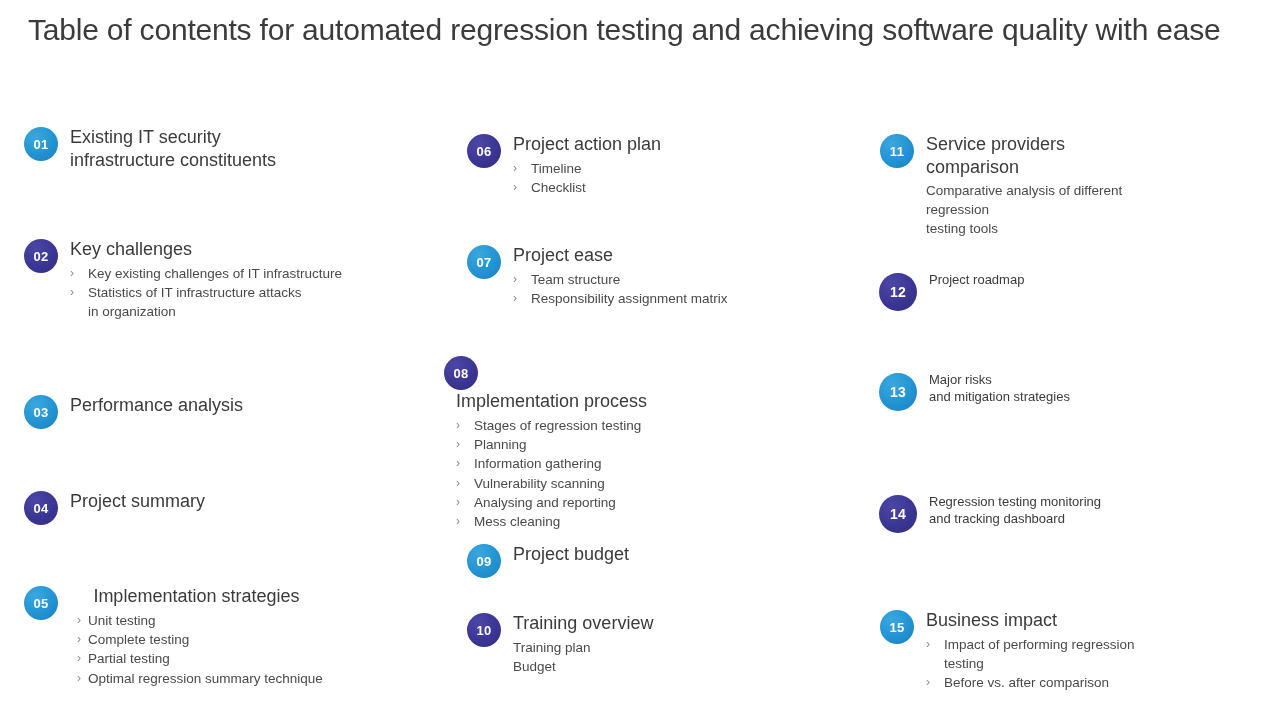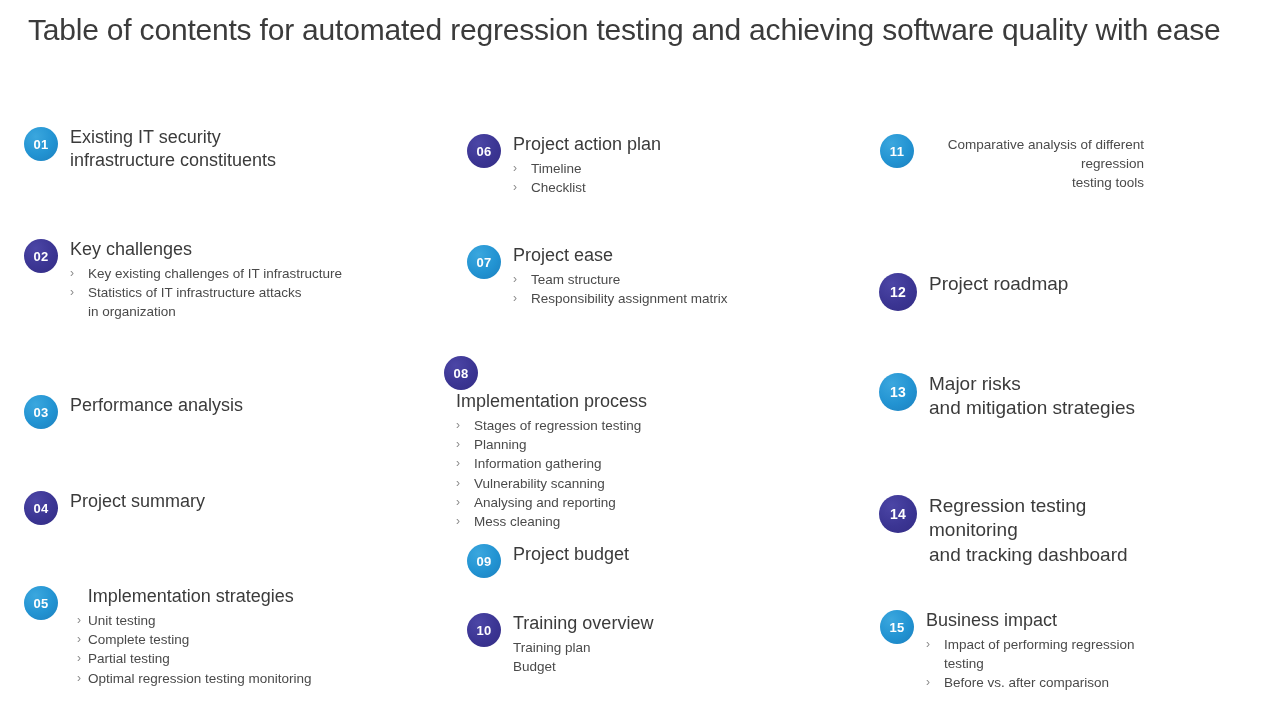--- a/index.html
+++ b/index.html
@@ -81,21 +81,21 @@
   }
 
   .item-title {
     font-size: 18px;
     font-weight: normal;
     color: #3b3b3b;
     line-height: 1.28;
     white-space: pre-line;
   }
   .item-title.lg {
-    font-size: 19px;
+    font-size: 13px;
   }
 
   .sub-list {
     list-style: none;
     margin: 3px 0 0 0;
     padding: 0;
   }
   .sub-list li {
     font-size: 13.5px;
     color: #4a4a4a;
@@ -115,21 +115,20 @@
     display: block;
     padding-left: 0;
   }
 
   .desc {
     font-size: 13.5px;
     color: #4a4a4a;
     line-height: 1.42;
     margin-top: 2px;
     white-space: pre-line;
-    text-align: right;
   }
 </style>
 </head>
 <body>
 
 <div class="slide-title">Table of contents  for automated regression testing and achieving software quality with ease</div>
 
 <div class="toc">
     <div class="toc-item" style="left: 24px; top: 126px;">
       <div class="badge blue">01</div>
@@ -162,21 +161,21 @@
       </div>
     </div>
     <div class="toc-item" style="left: 24px; top: 585px; text-align: center;">
       <div class="badge blue">05</div>
       <div class="body-col">
         <div class="item-title">Implementation strategies</div>
         <ul class="sub-list">
           <li><span class="chev">›</span><span>Unit testing</span></li>
           <li><span class="chev">›</span><span>Complete testing</span></li>
           <li><span class="chev">›</span><span>Partial testing</span></li>
-          <li><span class="chev">›</span><span>Optimal regression testing monitoring</span></li>
+          <li><span class="chev">›</span><span>Optimal regression summary technique</span></li>
         </ul>
       </div>
     </div>
     <div class="toc-item" style="left: 467px; top: 133px;">
       <div class="badge purple">06</div>
       <div class="body-col">
         <div class="item-title">Project action plan</div>
         <ul class="sub-list">
           <li><span class="chev">›</span><span>Timeline</span></li>
           <li><span class="chev">›</span><span>Checklist</span></li>
@@ -219,20 +218,21 @@
         <div class="item-title">Training overview</div>
         <ul class="sub-list plain">
           <li>Training plan</li>
           <li>Budget</li>
         </ul>
       </div>
     </div>
     <div class="toc-item" style="left: 880px; top: 133px;">
       <div class="badge blue">11</div>
       <div class="body-col">
+        <div class="item-title">Service providers comparison</div>
         <div class="desc">Comparative analysis of different regression
 testing tools</div>
       </div>
     </div>
     <div class="toc-item" style="left: 879px; top: 272px;">
       <div class="badge purple-lg">12</div>
       <div class="body-col">
         <div class="item-title lg">Project roadmap</div>
       </div>
     </div>

